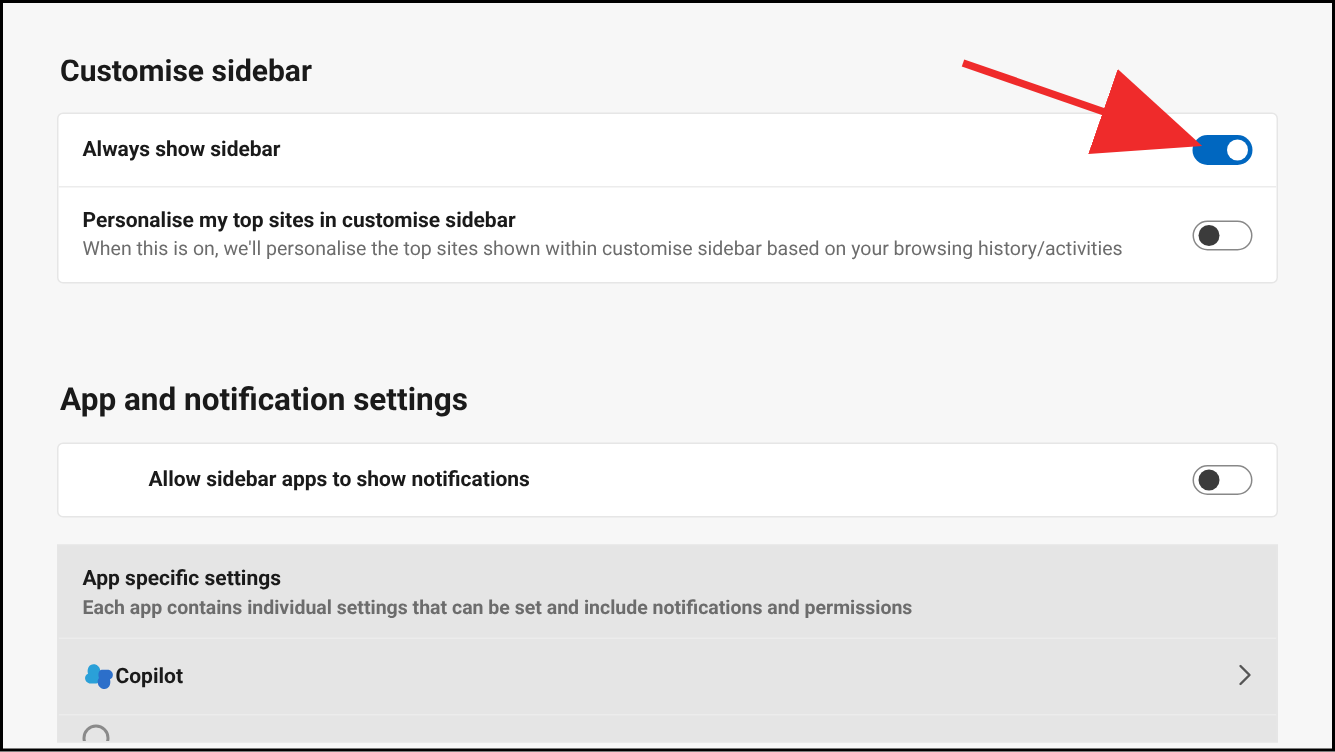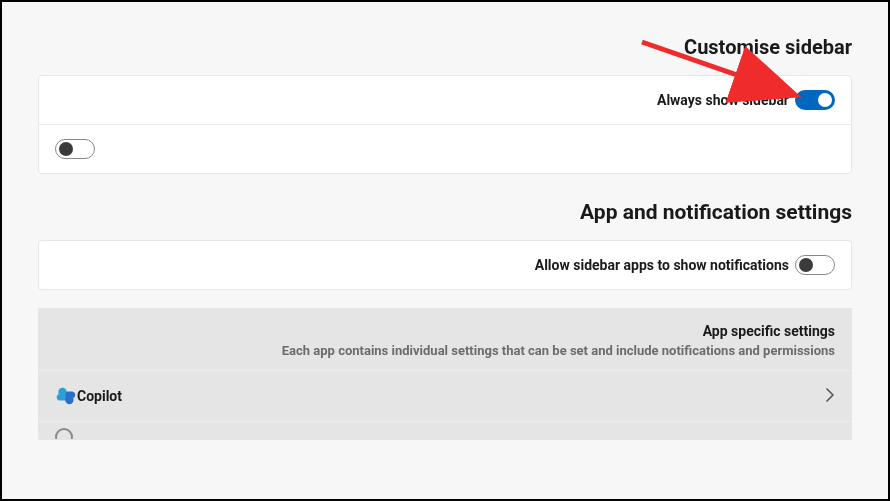--- a/index.html
+++ b/index.html
@@ -7,30 +7,29 @@
   body {
     font-family: "Segoe UI", -apple-system, Roboto, Ubuntu, sans-serif;
     background: #f7f7f7;
     color: #1a1a1a;
     border: 2px solid #000;
     position: relative;
     overflow: hidden;
   }
   .page {
     padding: 25px 36px 0 36px;
-    text-align: right;
   }
   .section-title {
     font-size: 20px;
     font-weight: 700;
     margin: 8px 0 16px 2px;
     color: #1a1a1a;
   }
   .section-title.second {
-    margin-top: 26px;
+    margin-top: 66px;
     margin-bottom: 16px;
     font-size: 21px;
   }
   .card {
     background: #fff;
     border: 1px solid #e6e6e6;
     border-radius: 4px;
     overflow: hidden;
   }
   .row {
@@ -130,20 +129,24 @@
   <h2 class="section-title">Customise sidebar</h2>
 
   <div class="card spacer-card">
     <div class="row">
       <div class="texts">
         <div class="label">Always show sidebar</div>
       </div>
       <div class="toggle on"></div>
     </div>
     <div class="row">
+      <div class="texts">
+        <div class="label">Personalise my top sites in customise sidebar</div>
+        <div class="sub">When this is on, we'll personalise the top sites shown within customise sidebar based on your browsing history/activities</div>
+      </div>
       <div class="toggle off"></div>
     </div>
   </div>
 
   <h2 class="section-title second">App and notification settings</h2>
 
   <div class="card">
     <div class="row">
       <div class="texts">
         <div class="label-nb">Allow sidebar apps to show notifications</div>

